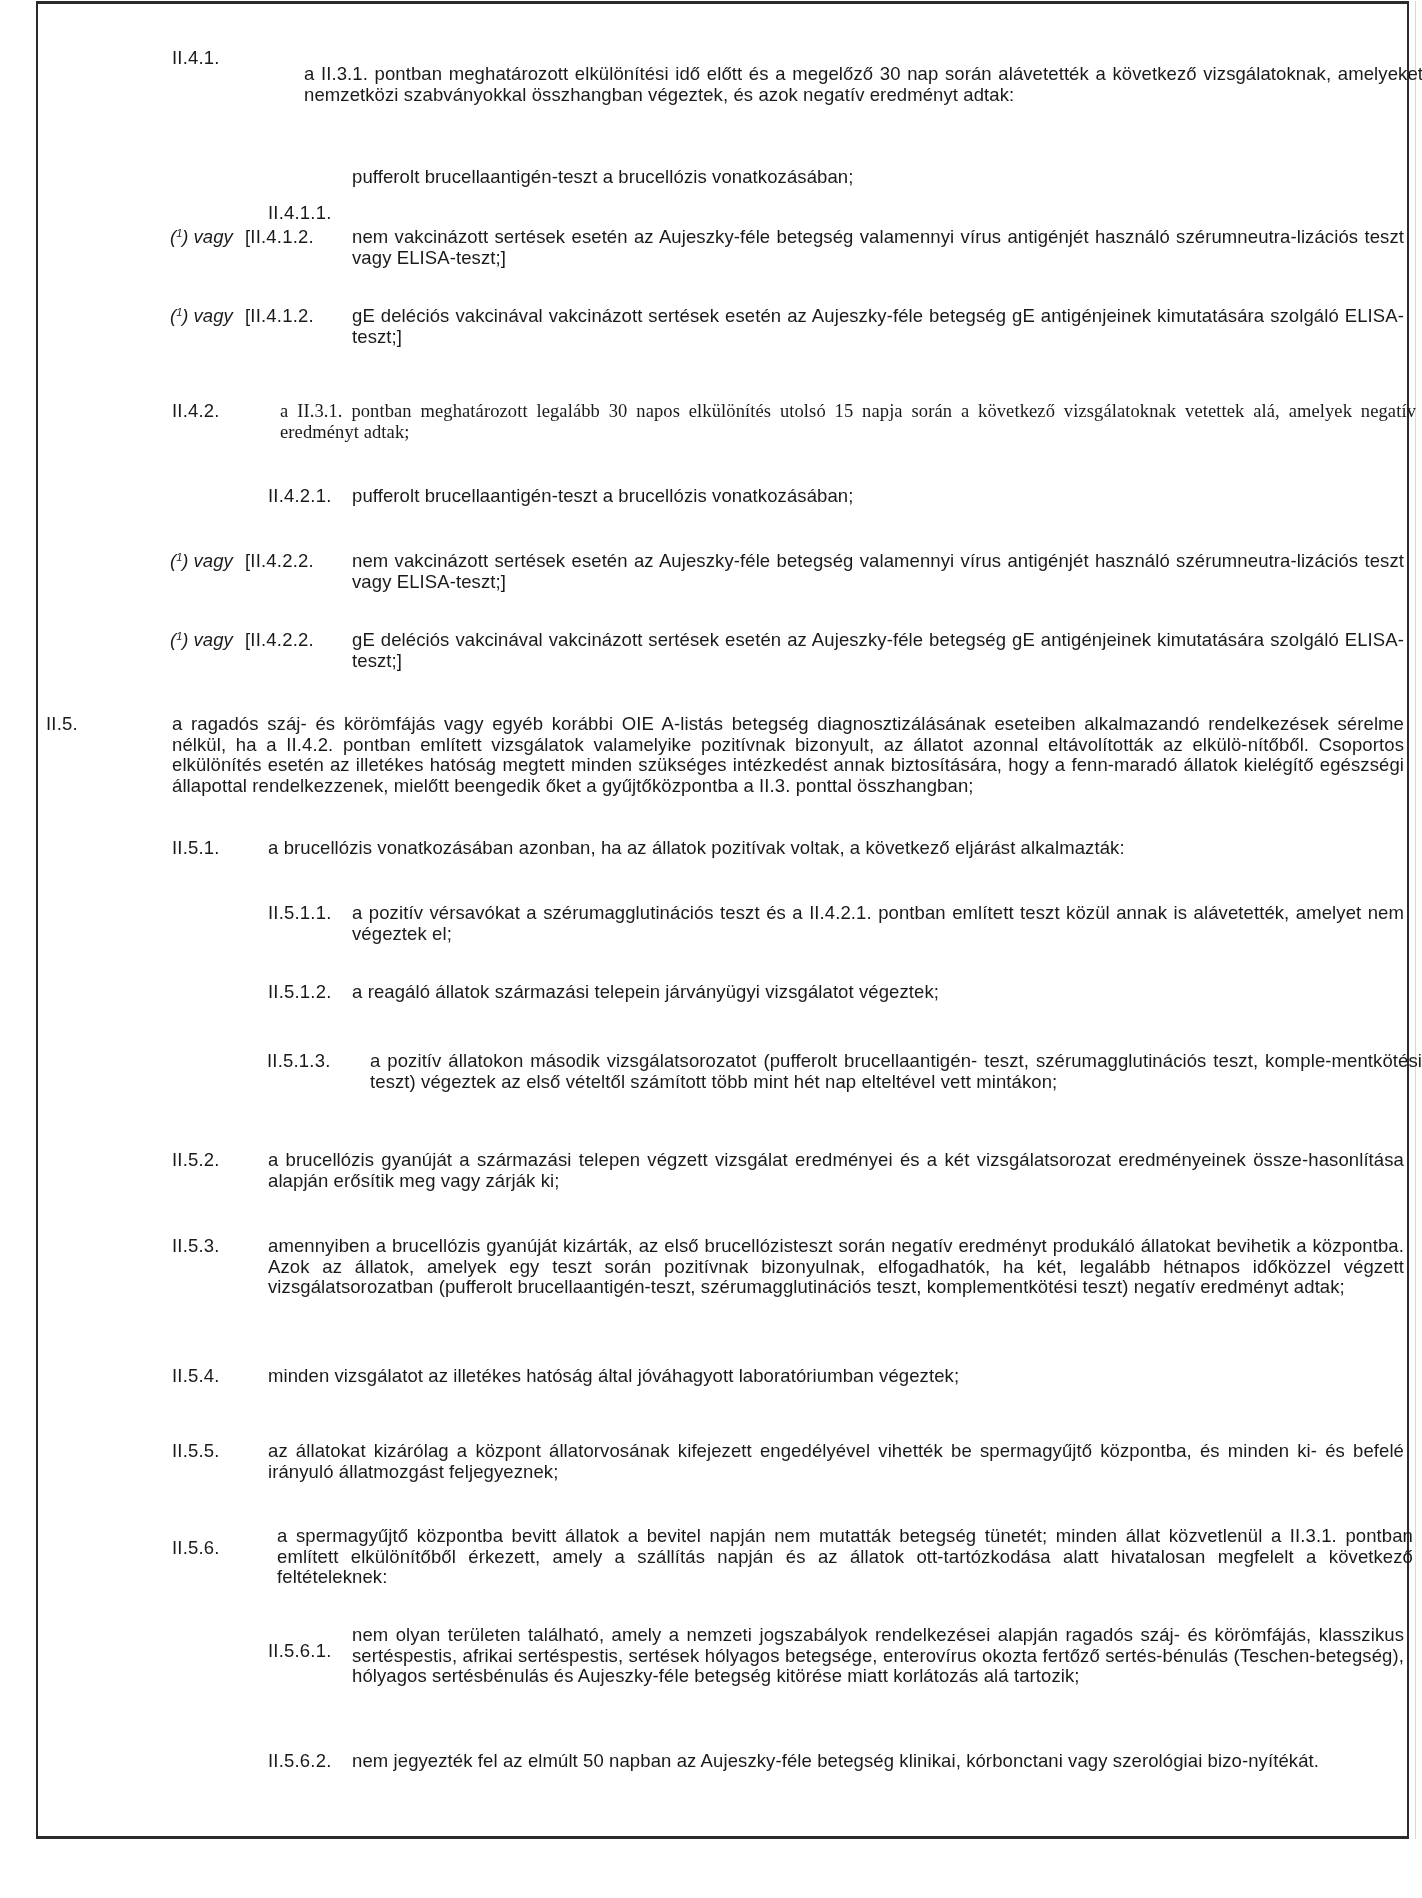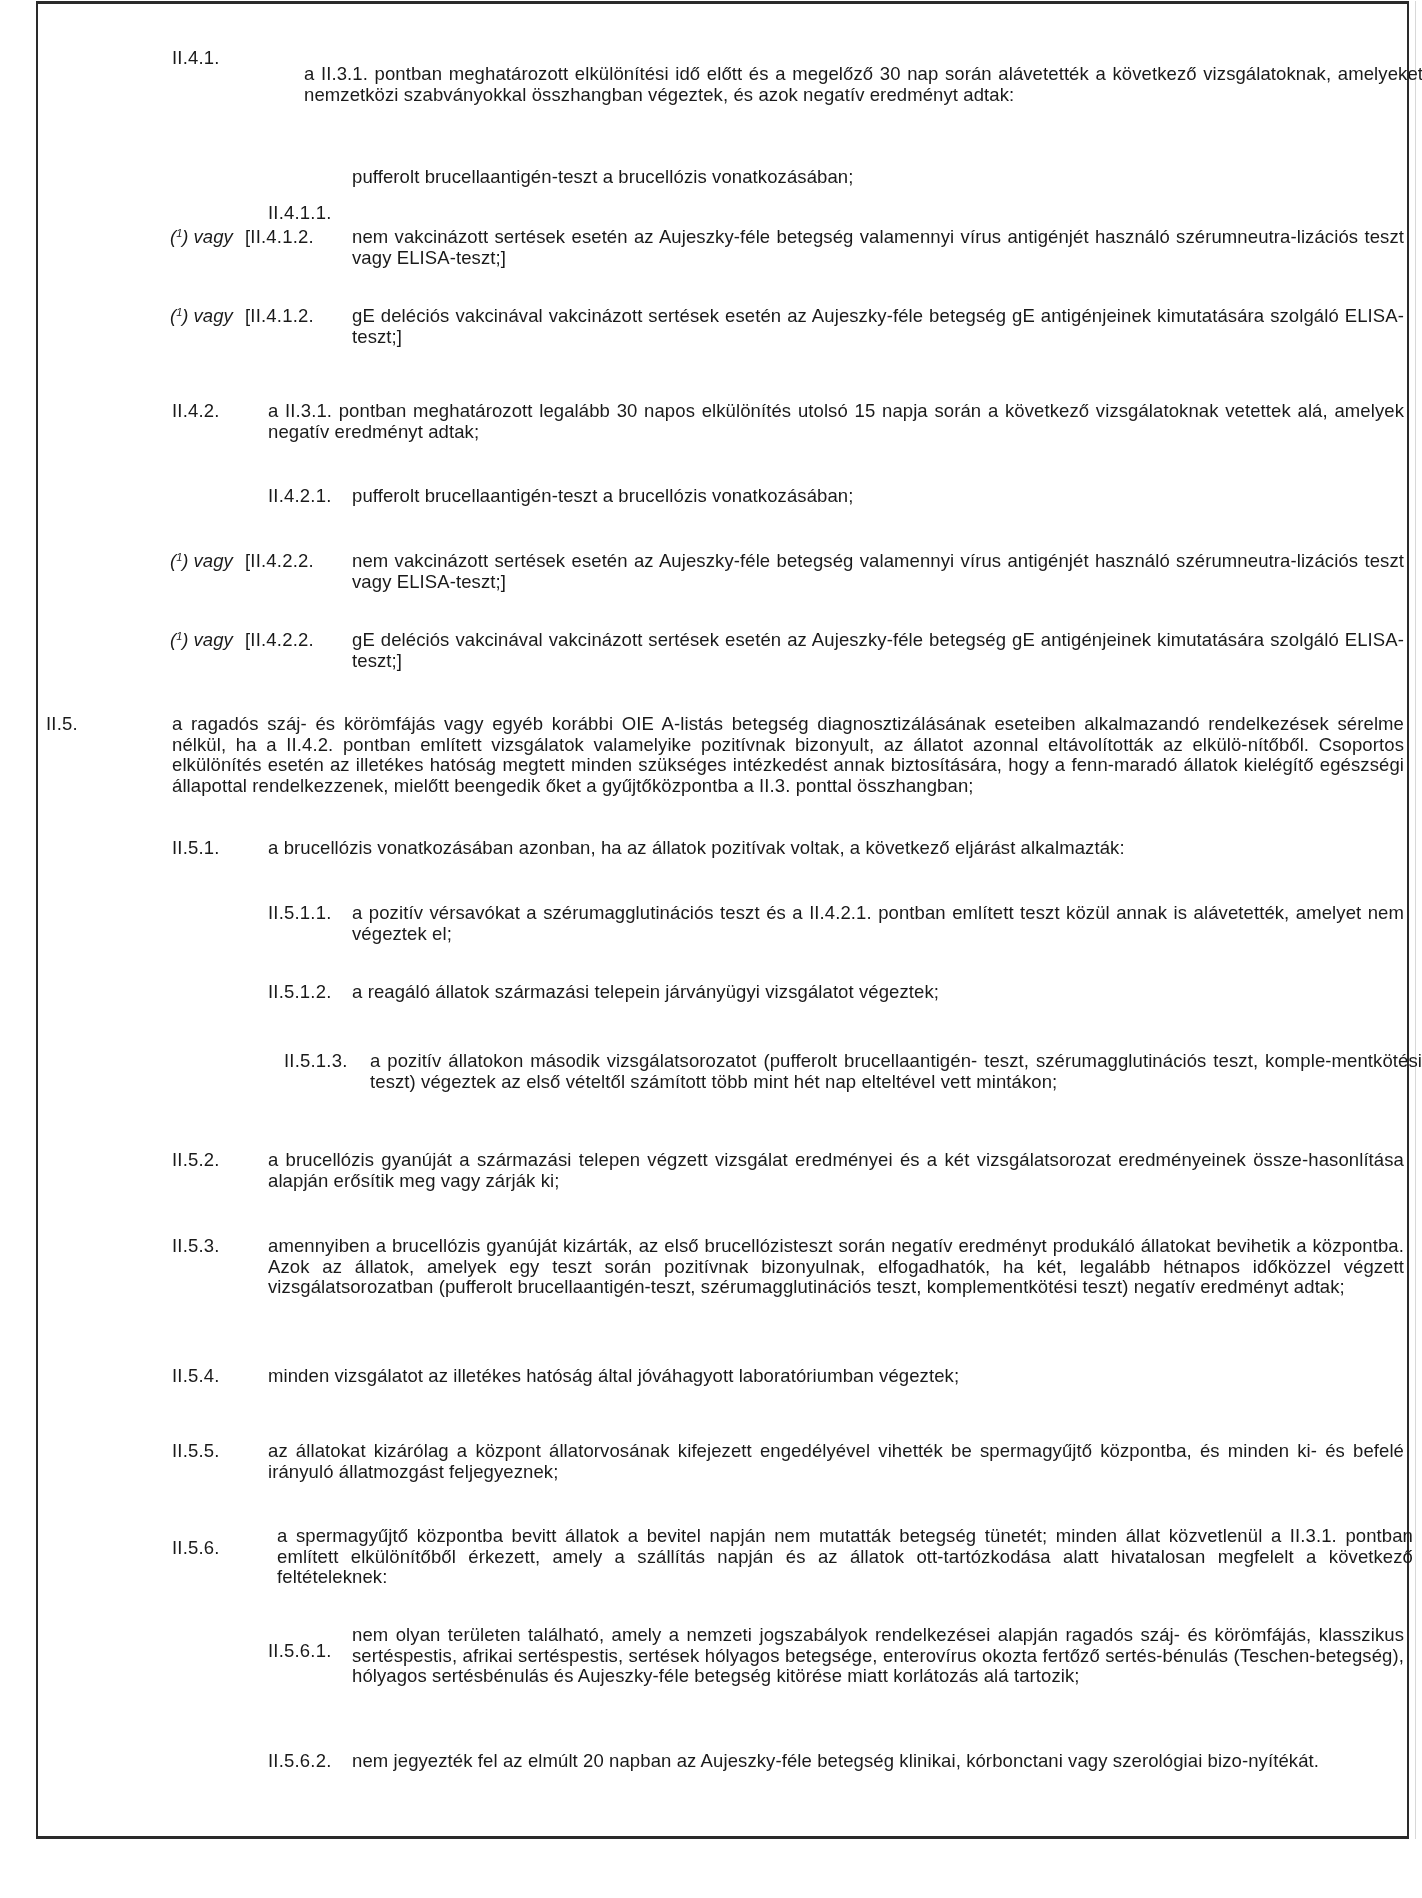--- a/index.html
+++ b/index.html
@@ -86,21 +86,21 @@
 </div>
 
 <div class="item" style="left:0;top:306px;">
   <span class="opt" style="left:170px;top:0;">(<sup>1</sup>) <span>vagy</span></span>
   <span class="num" style="left:245px;top:0;">[II.4.1.2.</span>
   <div class="txt last-left" style="left:352px;top:0;width:1052px;">gE deléciós vakcinával vakcinázott sertések esetén az Aujeszky-féle betegség gE antigénjeinek kimutatására szolgáló ELISA-teszt;]</div>
 </div>
 
 <div class="item" style="left:0;top:401px;">
   <span class="num" style="left:172px;top:0;">II.4.2.</span>
-  <div class="txt last-left" style="left:268px;top:0;width:1136px;">a II.3.1. pontban meghatározott legalább 30 napos elkülönítés utolsó 15 napja során a következő vizsgálatoknak vetettek alá, amelyek negatív eredményt adtak;</div>
+  <div class="txt last-left" style="left:280px;top:0;width:1136px;font-family:Liberation Serif, serif;">a II.3.1. pontban meghatározott legalább 30 napos elkülönítés utolsó 15 napja során a következő vizsgálatoknak vetettek alá, amelyek negatív eredményt adtak;</div>
 </div>
 
 <div class="item" style="left:0;top:486px;">
   <span class="num" style="left:268px;top:0;">II.4.2.1.</span>
   <div class="txt last-left" style="left:352px;top:0;width:1052px;">pufferolt brucellaantigén-teszt a brucellózis vonatkozásában;</div>
 </div>
 
 <div class="item" style="left:0;top:551px;">
   <span class="opt" style="left:170px;top:0;">(<sup>1</sup>) <span>vagy</span></span>
   <span class="num" style="left:245px;top:0;">[II.4.2.2.</span>
@@ -127,21 +127,21 @@
   <span class="num" style="left:268px;top:0;">II.5.1.1.</span>
   <div class="txt last-left" style="left:352px;top:0;width:1052px;">a pozitív vérsavókat a szérumagglutinációs teszt és a II.4.2.1. pontban említett teszt közül annak is alávetették, amelyet nem végeztek el;</div>
 </div>
 
 <div class="item" style="left:0;top:982px;">
   <span class="num" style="left:268px;top:0;">II.5.1.2.</span>
   <div class="txt last-left" style="left:352px;top:0;width:1052px;">a reagáló állatok származási telepein járványügyi vizsgálatot végeztek;</div>
 </div>
 
 <div class="item" style="left:0;top:1051px;">
-  <span class="num" style="left:284px;top:0;">II.5.1.3.</span>
+  <span class="num" style="left:267px;top:0;">II.5.1.3.</span>
   <div class="txt last-left" style="left:370px;top:0;width:1052px;">a pozitív állatokon második vizsgálatsorozatot (pufferolt brucellaantigén- teszt, szérumagglutinációs teszt, komple-mentkötési teszt) végeztek az első vételtől számított több mint hét nap elteltével vett mintákon;</div>
 </div>
 
 <div class="item" style="left:0;top:1150px;">
   <span class="num" style="left:172px;top:0;">II.5.2.</span>
   <div class="txt last-left" style="left:268px;top:0;width:1136px;">a brucellózis gyanúját a származási telepen végzett vizsgálat eredményei és a két vizsgálatsorozat eredményeinek össze-hasonlítása alapján erősítik meg vagy zárják ki;</div>
 </div>
 
 <div class="item" style="left:0;top:1236px;">
   <span class="num" style="left:172px;top:0;">II.5.3.</span>
@@ -163,14 +163,14 @@
   <div class="txt last-left" style="left:268px;top:0;width:1136px;margin-left:9px;">a spermagyűjtő központba bevitt állatok a bevitel napján nem mutatták betegség tünetét; minden állat közvetlenül a II.3.1. pontban említett elkülönítőből érkezett, amely a szállítás napján és az állatok ott-tartózkodása alatt hivatalosan megfelelt a következő feltételeknek:</div>
 </div>
 
 <div class="item" style="left:0;top:1625px;">
   <span class="num" style="left:268px;top:0;margin-top:16px;">II.5.6.1.</span>
   <div class="txt last-left" style="left:352px;top:0;width:1052px;">nem olyan területen található, amely a nemzeti jogszabályok rendelkezései alapján ragadós száj- és körömfájás, klasszikus sertéspestis, afrikai sertéspestis, sertések hólyagos betegsége, enterovírus okozta fertőző sertés-bénulás (Teschen-betegség), hólyagos sertésbénulás és Aujeszky-féle betegség kitörése miatt korlátozás alá tartozik;</div>
 </div>
 
 <div class="item" style="left:0;top:1751px;">
   <span class="num" style="left:268px;top:0;">II.5.6.2.</span>
-  <div class="txt last-left" style="left:352px;top:0;width:1052px;">nem jegyezték fel az elmúlt 20 napban az Aujeszky-féle betegség klinikai, kórbonctani vagy szerológiai bizo-nyítékát.</div>
+  <div class="txt last-left" style="left:352px;top:0;width:1052px;">nem jegyezték fel az elmúlt 50 napban az Aujeszky-féle betegség klinikai, kórbonctani vagy szerológiai bizo-nyítékát.</div>
 </div>
 
 </body></html>

